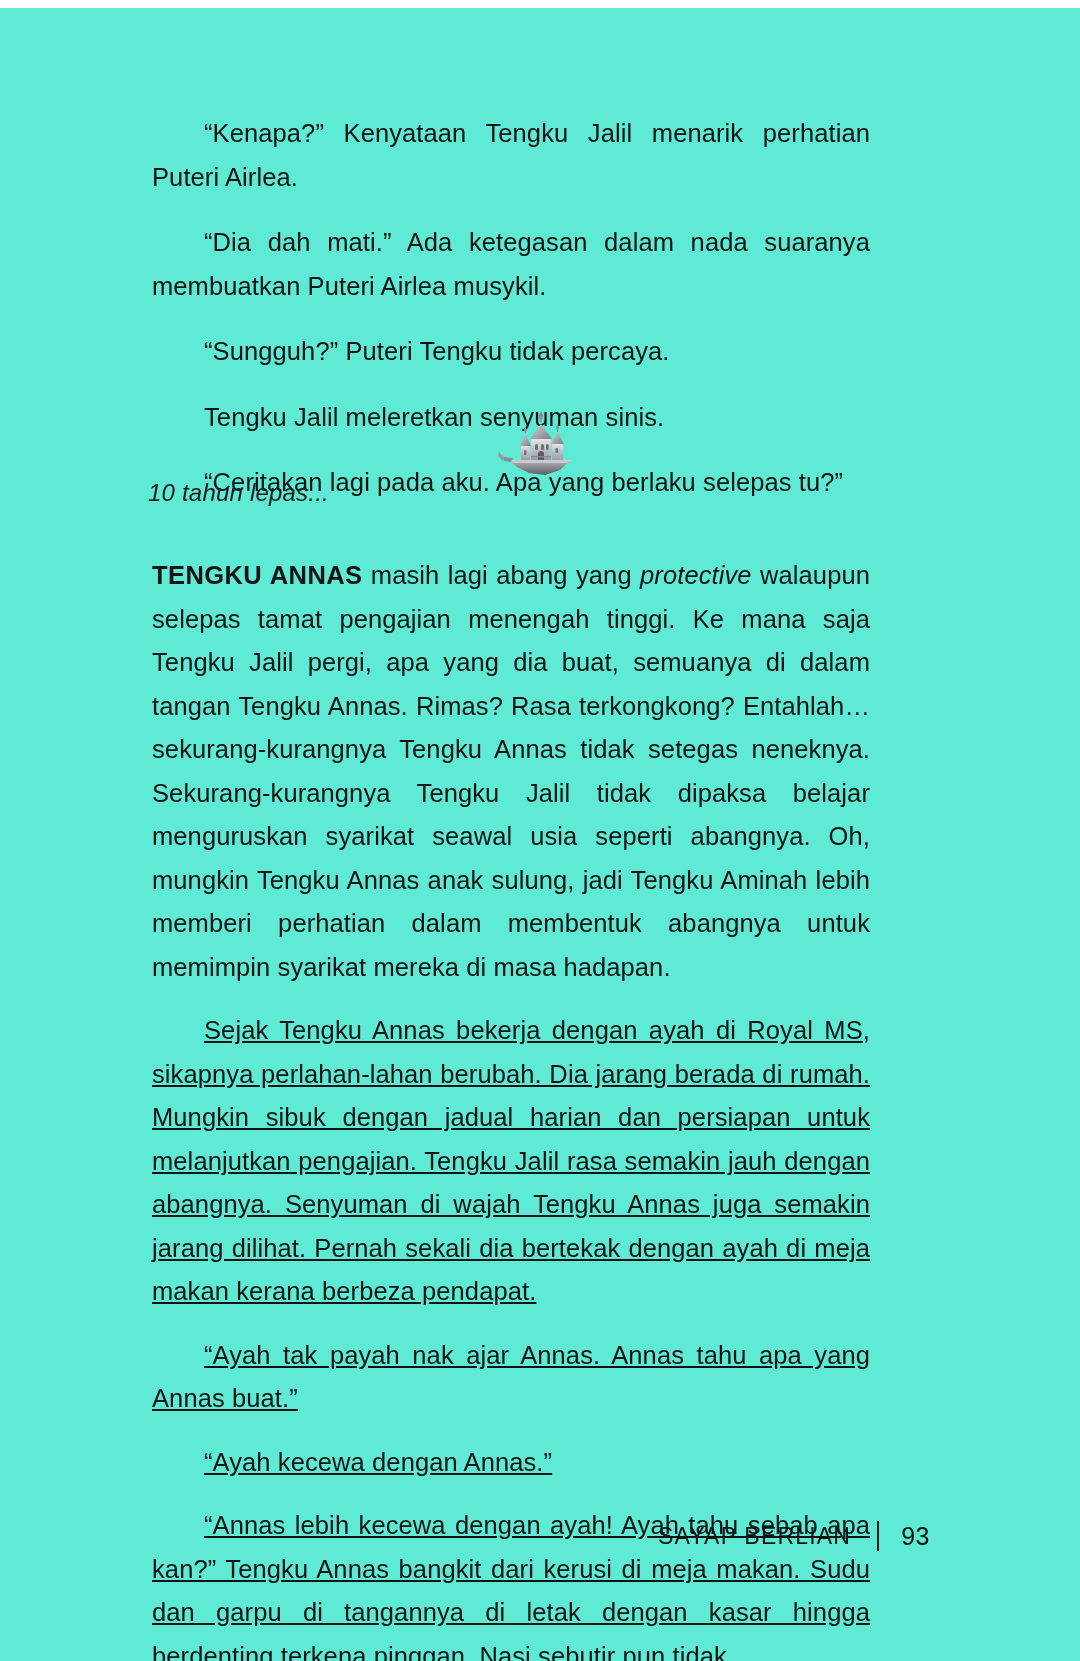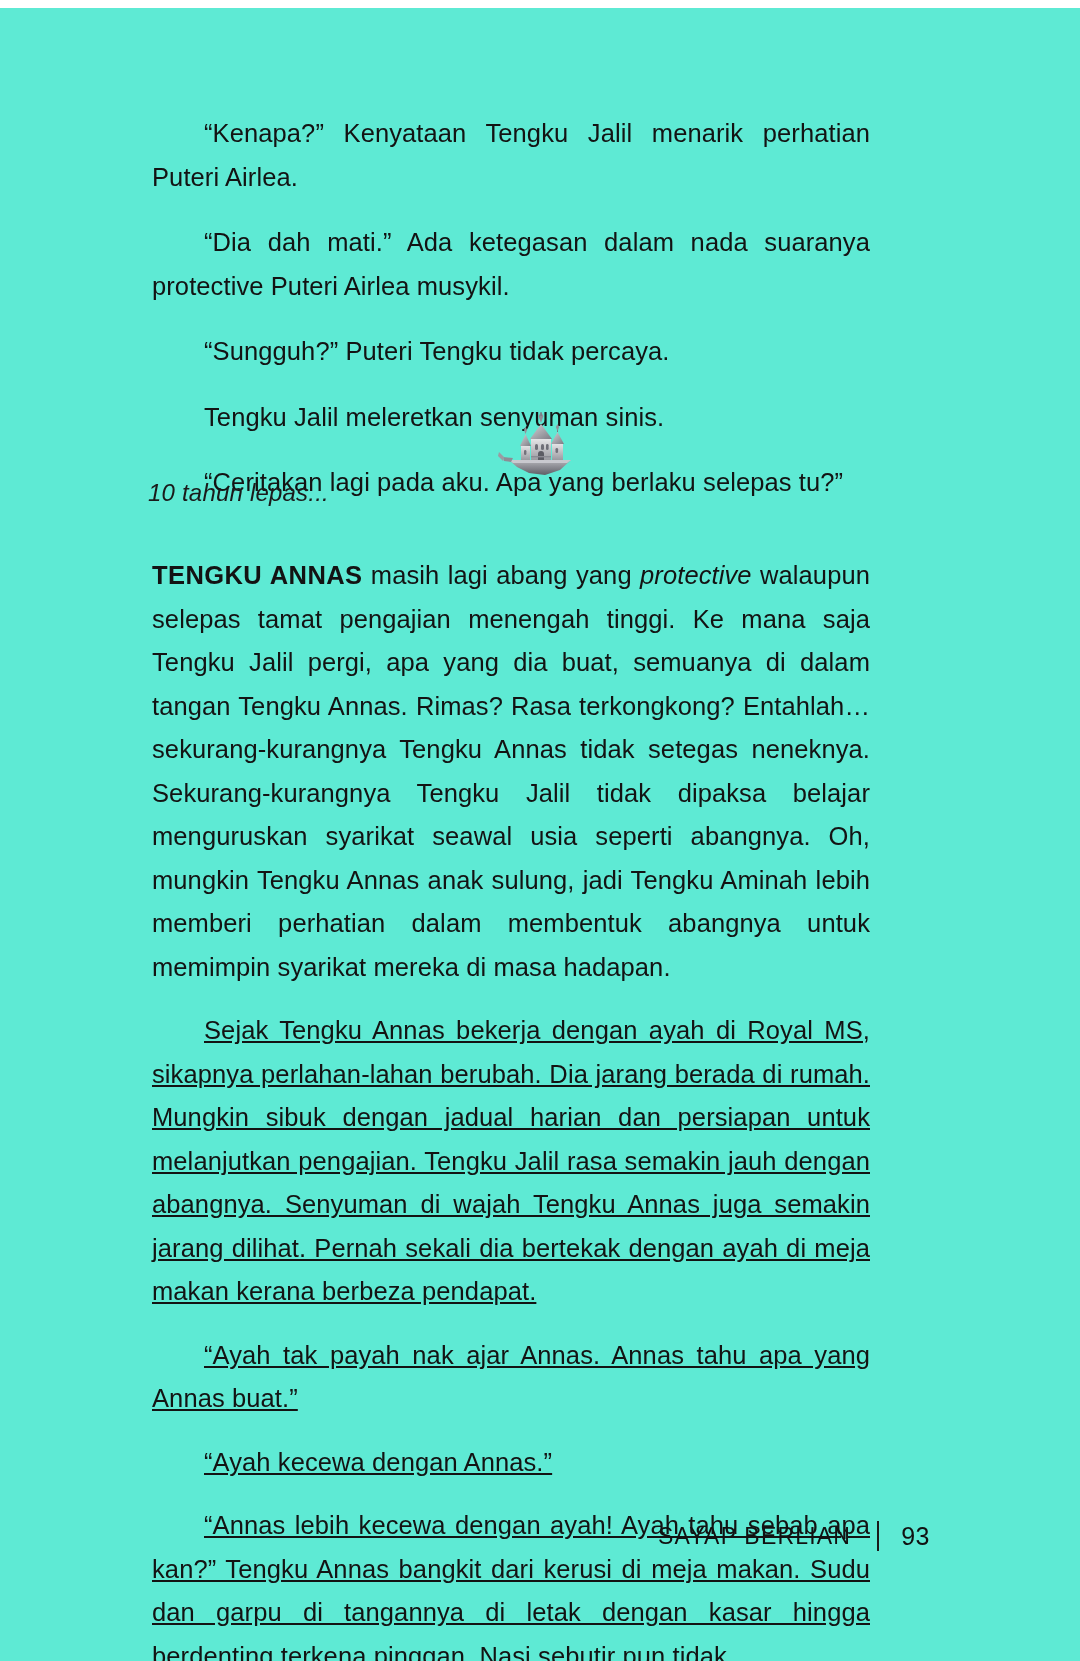--- a/index.html
+++ b/index.html
@@ -131,21 +131,21 @@
     text-align: right;
   }
 </style>
 </head>
 <body>
 
 <div class="page">
 
   <div class="text-block">
     <p class="para indent">“Kenapa?” Kenyataan Tengku Jalil menarik perhatian Puteri Airlea.</p>
-    <p class="para indent gap">“Dia dah mati.” Ada ketegasan dalam nada suaranya protective Puteri Airlea musykil.</p>
+    <p class="para indent gap">“Dia dah mati.” Ada ketegasan dalam nada suaranya membuatkan Puteri Airlea musykil.</p>
     <p class="para indent gap">“Sungguh?” Puteri Tengku tidak percaya.</p>
     <p class="para indent gap">Tengku Jalil meleretkan senyuman sinis.</p>
     <p class="para indent gap">“Ceritakan lagi pada aku. Apa yang berlaku selepas tu?”</p>
   </div>
 
   <div class="ornament">
     <svg width="86" height="64" viewBox="0 0 86 64" aria-hidden="true">
       <defs>
         <linearGradient id="stoneG" x1="0" y1="0" x2="0" y2="1">
           <stop offset="0" stop-color="#e8e8ea"></stop>

